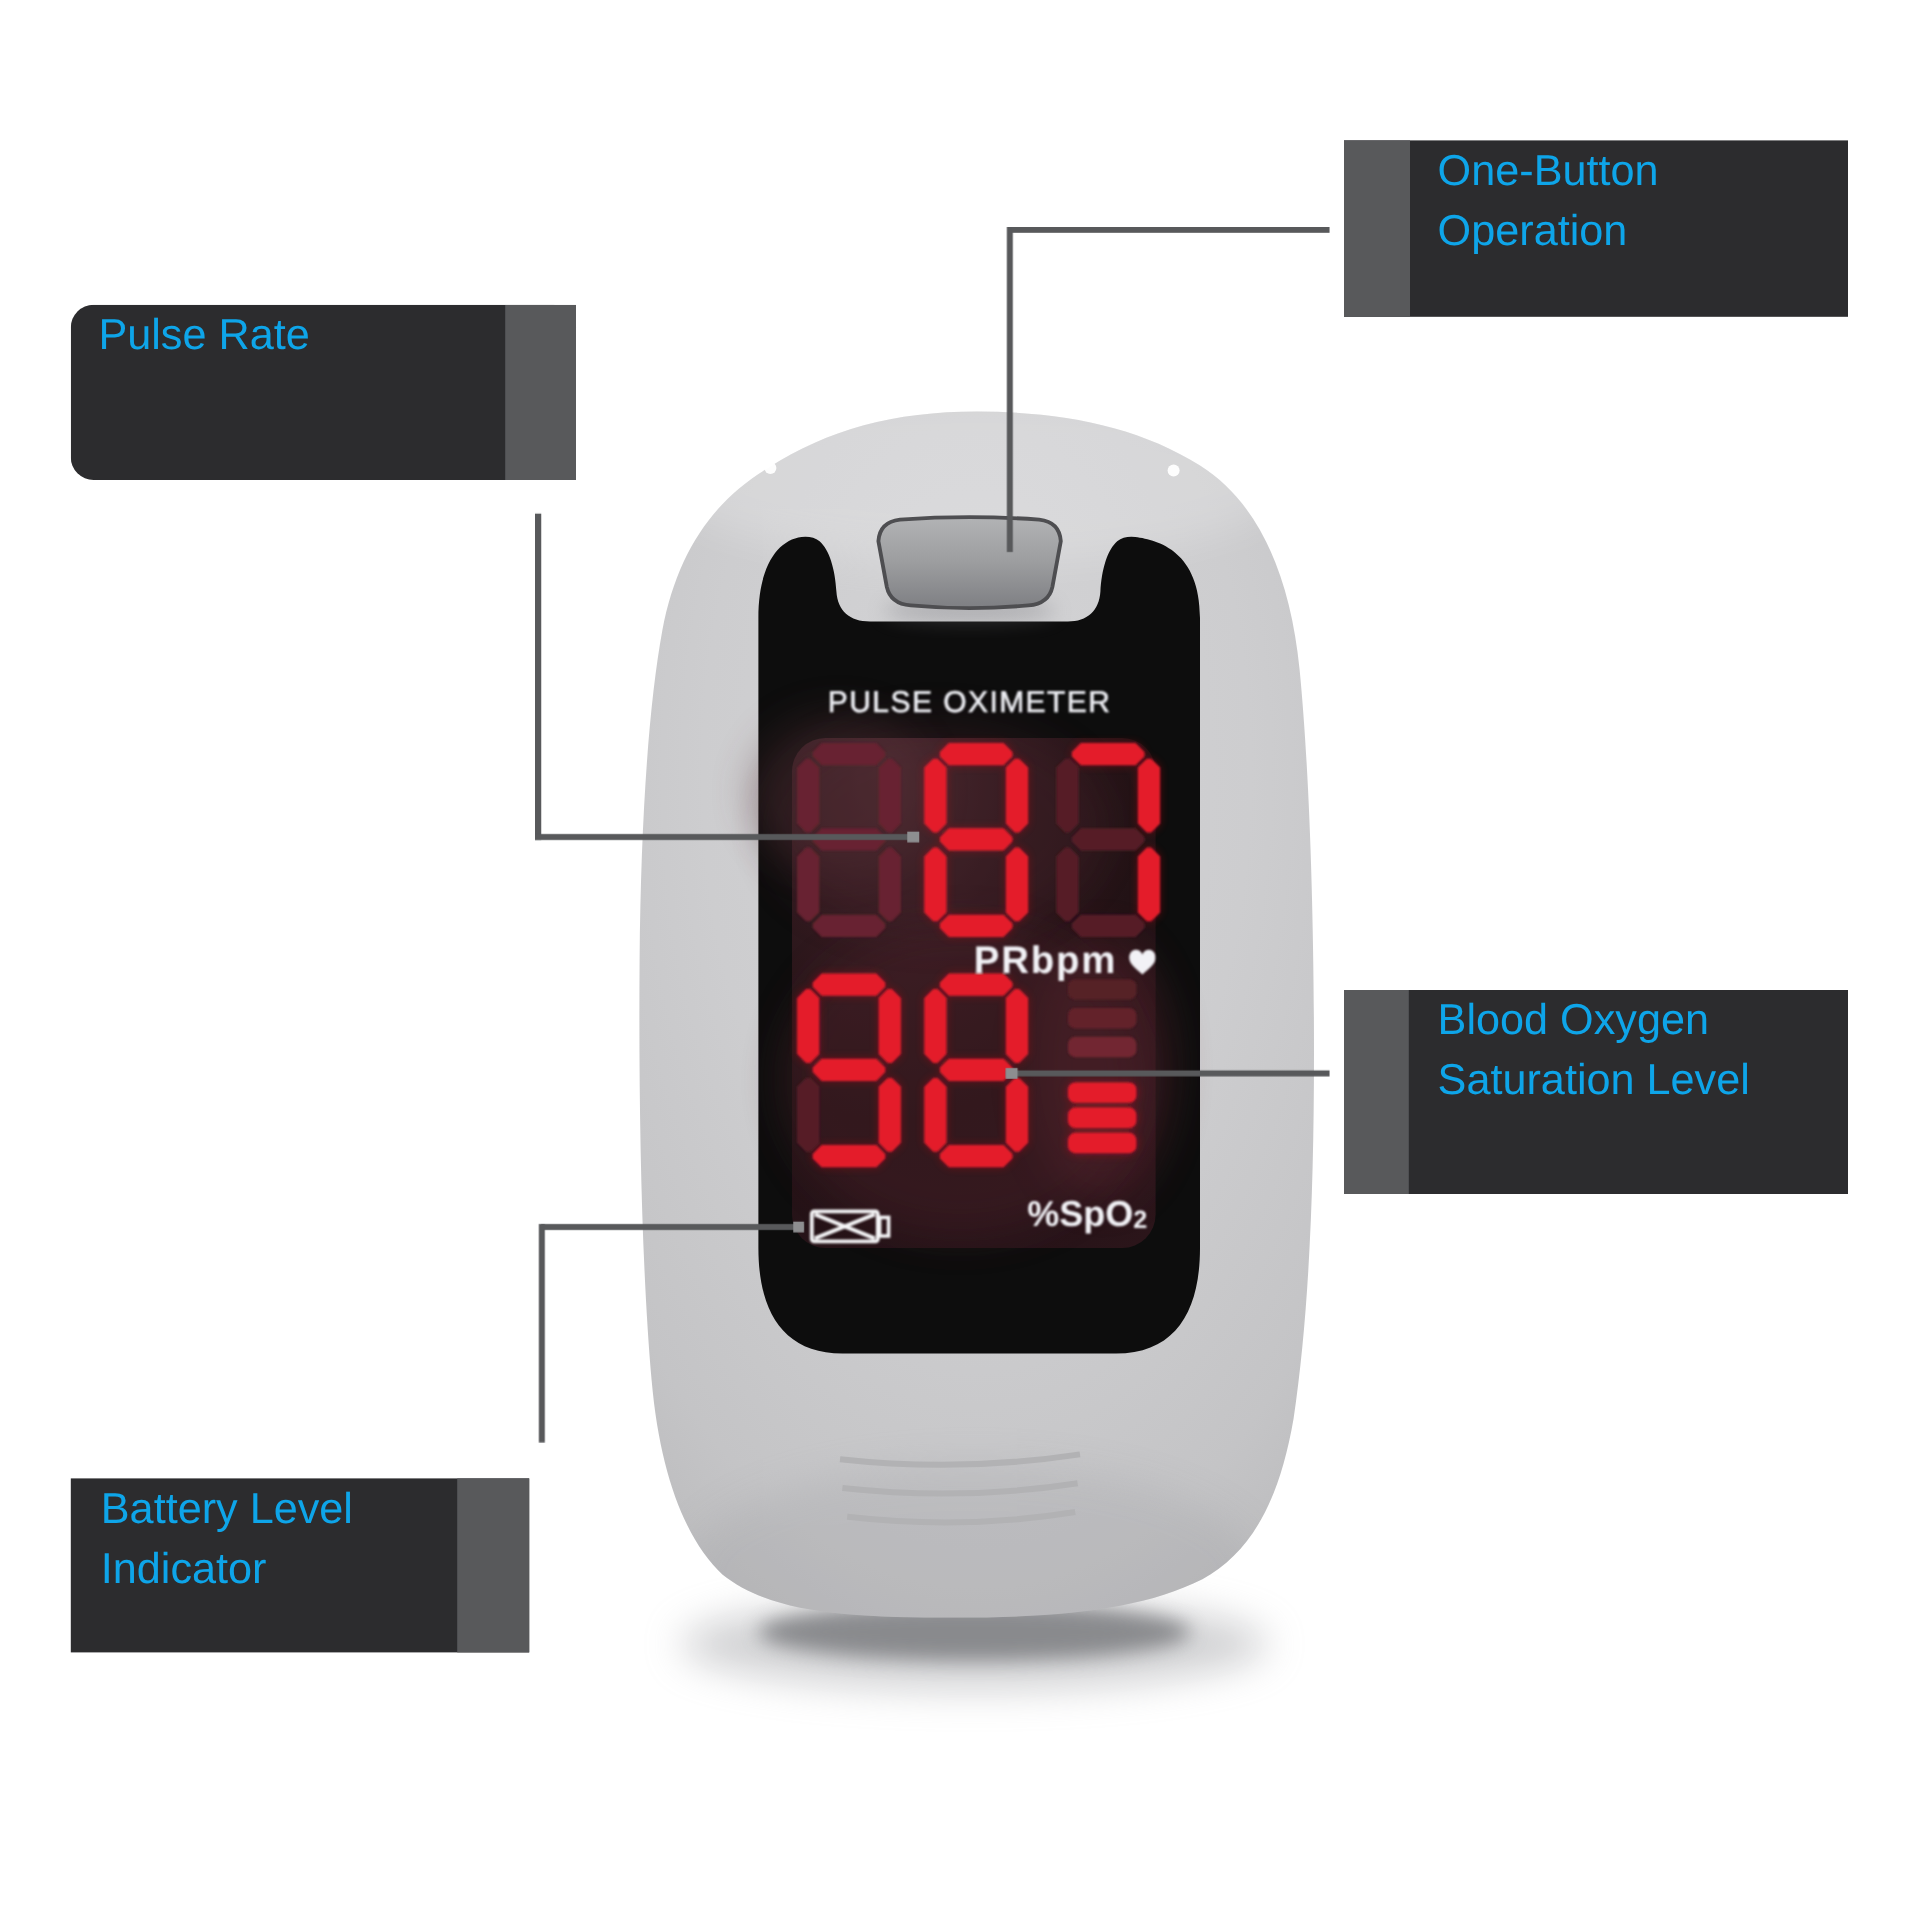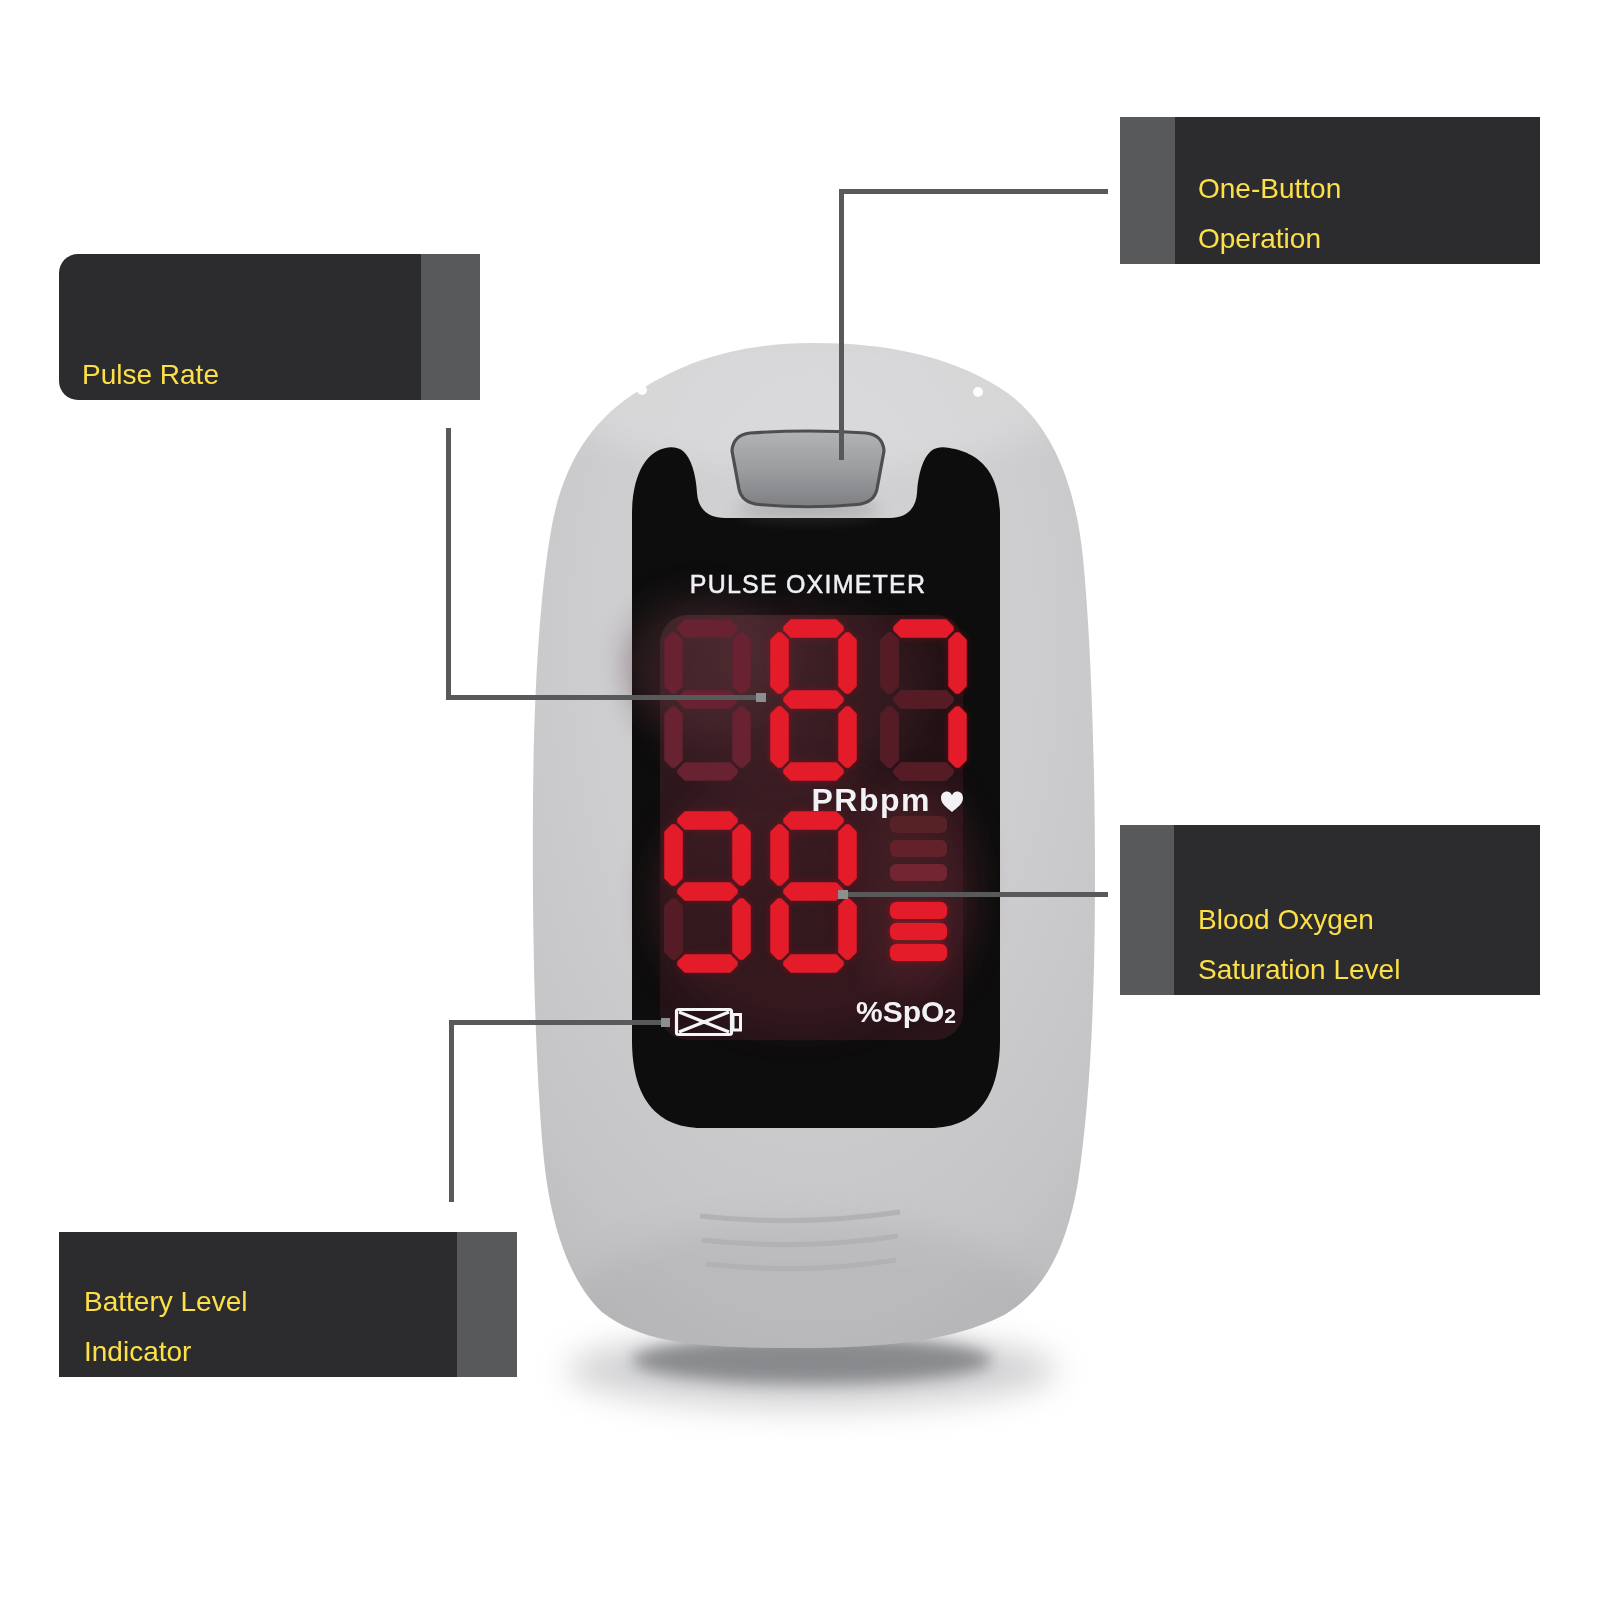--- a/index.html
+++ b/index.html
@@ -1,19 +1,19 @@
 <!DOCTYPE html>
 <html><head>
 <meta charset="utf-8">
 <style>
   html,body{margin:0;padding:0;background:#ffffff;}
   #page{position:relative;width:1600px;height:1600px;background:#ffffff;overflow:hidden;
         font-family:"Liberation Sans",sans-serif;}
-  .box{position:absolute;background:#2c2c2e;color:#fde047;font-size:28px;line-height:50px;
-       display:flex;align-items:flex-end;}
+  .box{position:absolute;background:#2c2c2e;color:#0ea5e9;font-size:36px;line-height:50px;
+       display:flex;align-items:flex-start;}
   .strip{position:absolute;top:0;height:100%;background:#58595b;}
 </style>
 </head>
 <body>
 <div id="page">
 
   <svg width="1600" height="1600" viewBox="0 0 1600 1600" style="position:absolute;left:0;top:0;">
     <defs>
       <radialGradient id="bodyG" cx="0.5" cy="0.3" r="0.9">
         <stop offset="0" stop-color="#d4d4d6"></stop>
@@ -229,18 +229,18 @@
   <div class="box" style="left:59px;top:254px;width:421px;height:146px;padding-left:23px;box-sizing:border-box;border-radius:19px;">
     <div class="strip" style="right:0;width:59px;"></div>
     <div>Pulse Rate</div>
   </div>
 
   <div class="box" style="left:1120px;top:825px;width:420px;height:170px;padding-left:78px;box-sizing:border-box;">
     <div class="strip" style="left:0;width:54px;"></div>
     <div>Blood Oxygen<br>Saturation Level</div>
   </div>
 
-  <div class="box" style="left:59px;top:1232px;width:458px;height:145px;padding-left:25px;box-sizing:border-box;">
+  <div class="box" style="left:59px;top:1232px;width:382px;height:145px;padding-left:25px;box-sizing:border-box;">
     <div class="strip" style="right:0;width:60px;"></div>
     <div>Battery Level<br>Indicator</div>
   </div>
 
 </div>
 
 </body></html>

